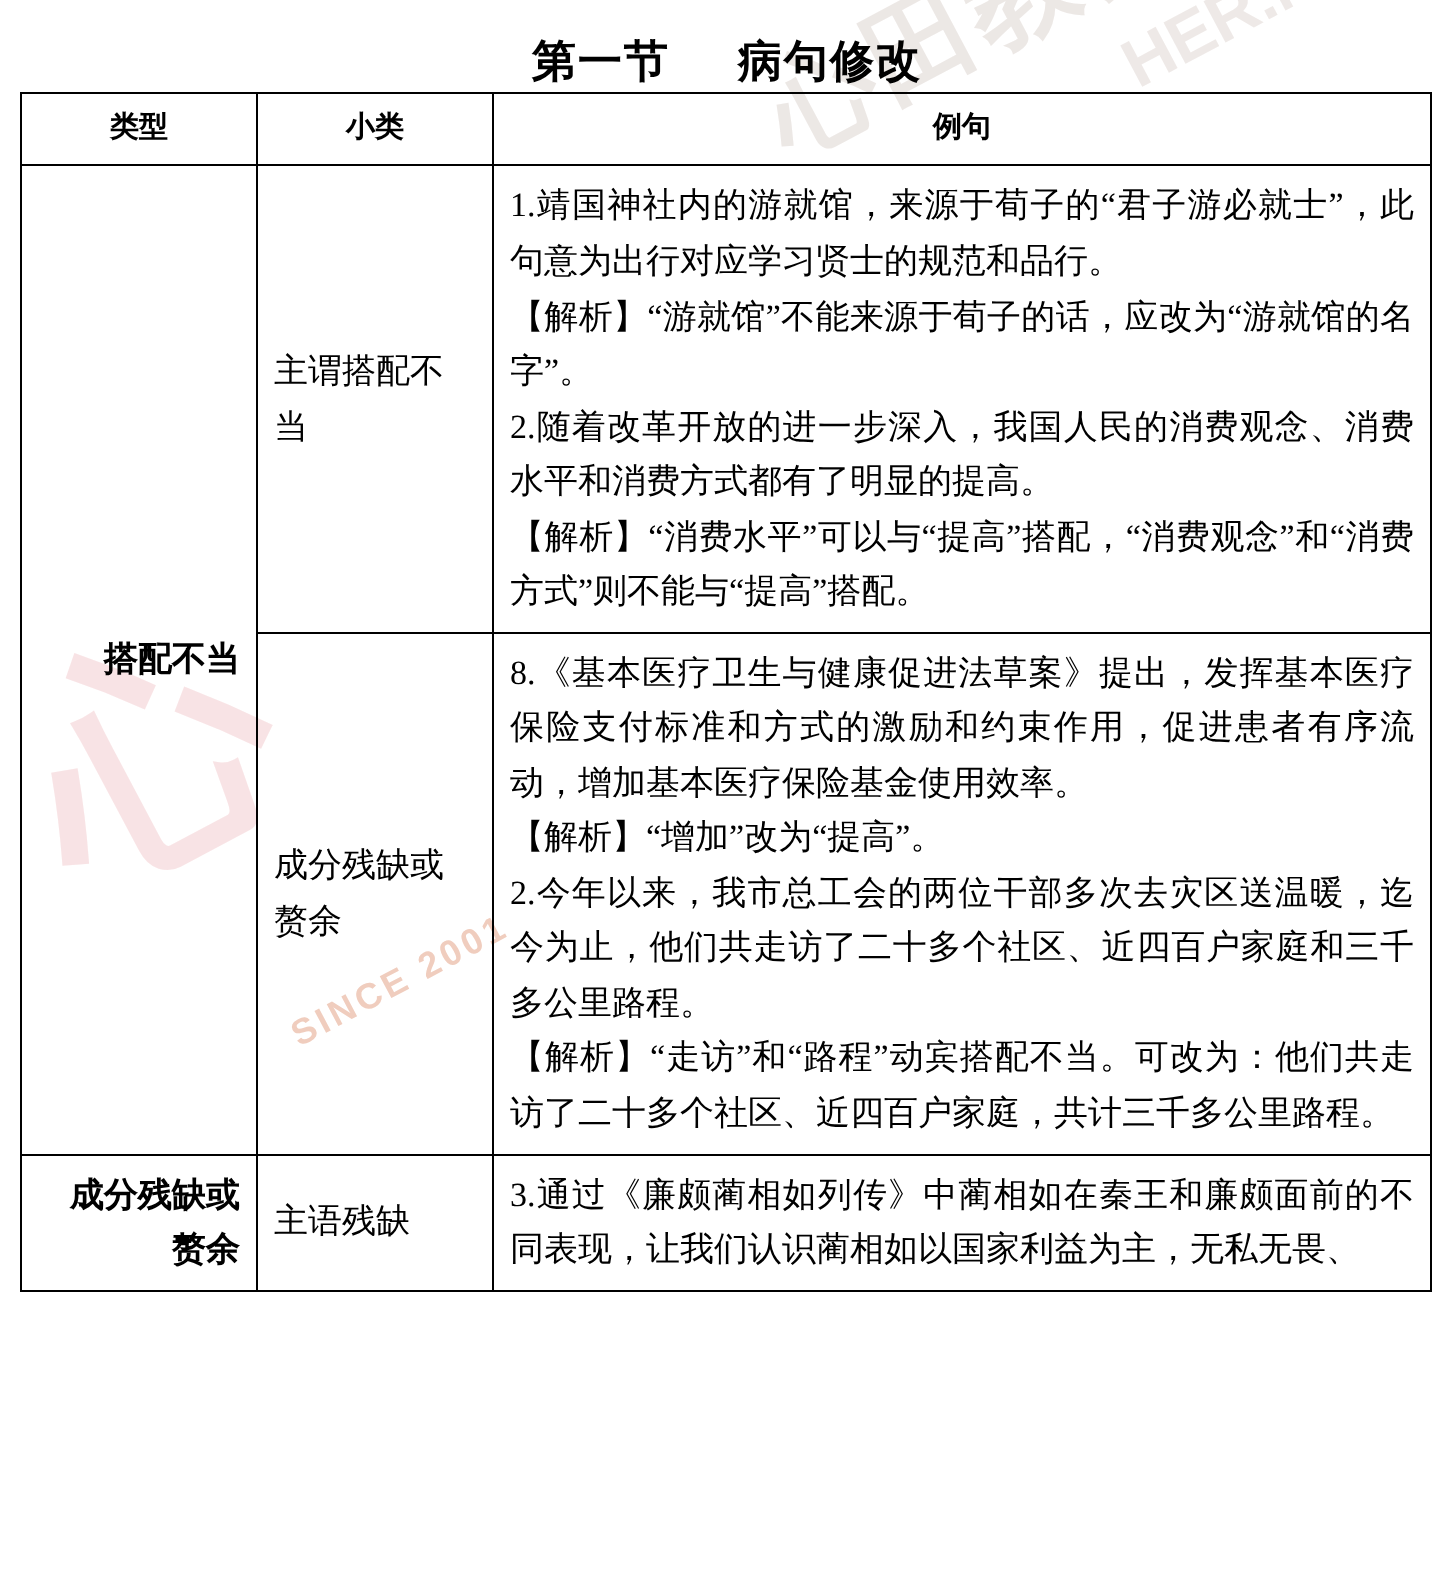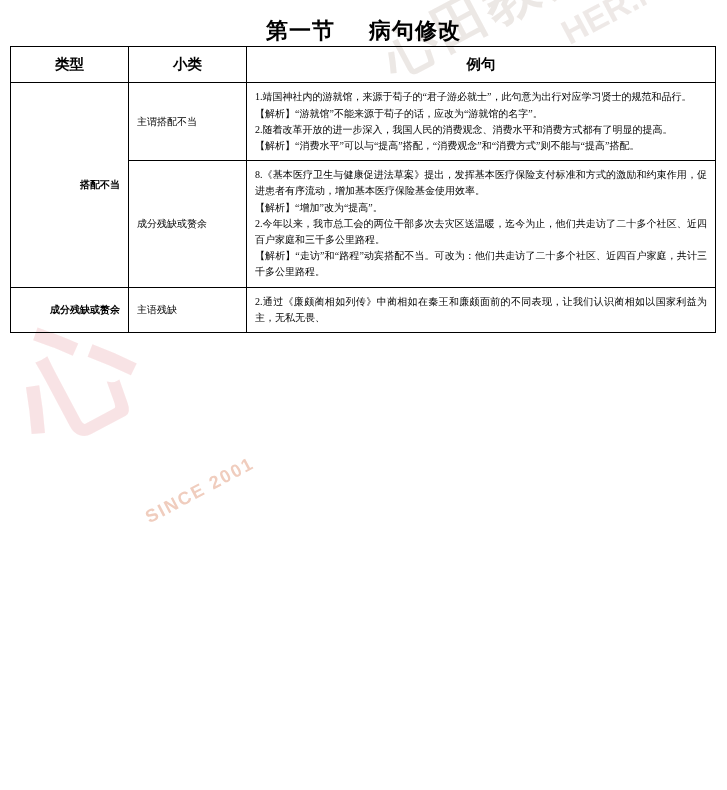--- a/index.html
+++ b/index.html
@@ -106,21 +106,21 @@
     border-collapse: collapse;
     width: 705px;
     margin-left: 10px;
     table-layout: fixed;
   }
   table.grammar-table td,
   table.grammar-table th {
     border: 1px solid #000000;
     vertical-align: middle;
     padding: 6px 8px;
-    font-size: 10px;
+    font-size: 17px;
     line-height: 1.62;
   }
   table.grammar-table th {
     font-weight: bold;
     font-size: 14.5px;
     padding: 6px 4px;
   }
   .col-type   { width: 118px; }
   .col-sub    { width: 118px; }
   .col-ex     { width: 469px; }
@@ -193,19 +193,19 @@
           <p>8.《基本医疗卫生与健康促进法草案》提出，发挥基本医疗保险支付标准和方式的激励和约束作用，促进患者有序流动，增加基本医疗保险基金使用效率。</p>
           <p>【解析】“增加”改为“提高”。</p>
           <p>2.今年以来，我市总工会的两位干部多次去灾区送温暖，迄今为止，他们共走访了二十多个社区、近四百户家庭和三千多公里路程。</p>
           <p>【解析】“走访”和“路程”动宾搭配不当。可改为：他们共走访了二十多个社区、近四百户家庭，共计三千多公里路程。</p>
         </td>
       </tr>
       <tr>
         <td class="cat-cell">成分残缺或赘余</td>
         <td class="sub-cell">主语残缺</td>
         <td class="ex-cell">
-          <p>2.通过《廉颇蔺相如列传》中蔺相如在秦王和廉颇面前的不同表现，让我们认识蔺相如以国家利益为主，无私无畏、</p>
+          <p>3.通过《廉颇蔺相如列传》中蔺相如在秦王和廉颇面前的不同表现，让我们认识蔺相如以国家利益为主，无私无畏、</p>
         </td>
       </tr>
     </tbody>
   </table>
 
 </div>
 
 </body></html>

